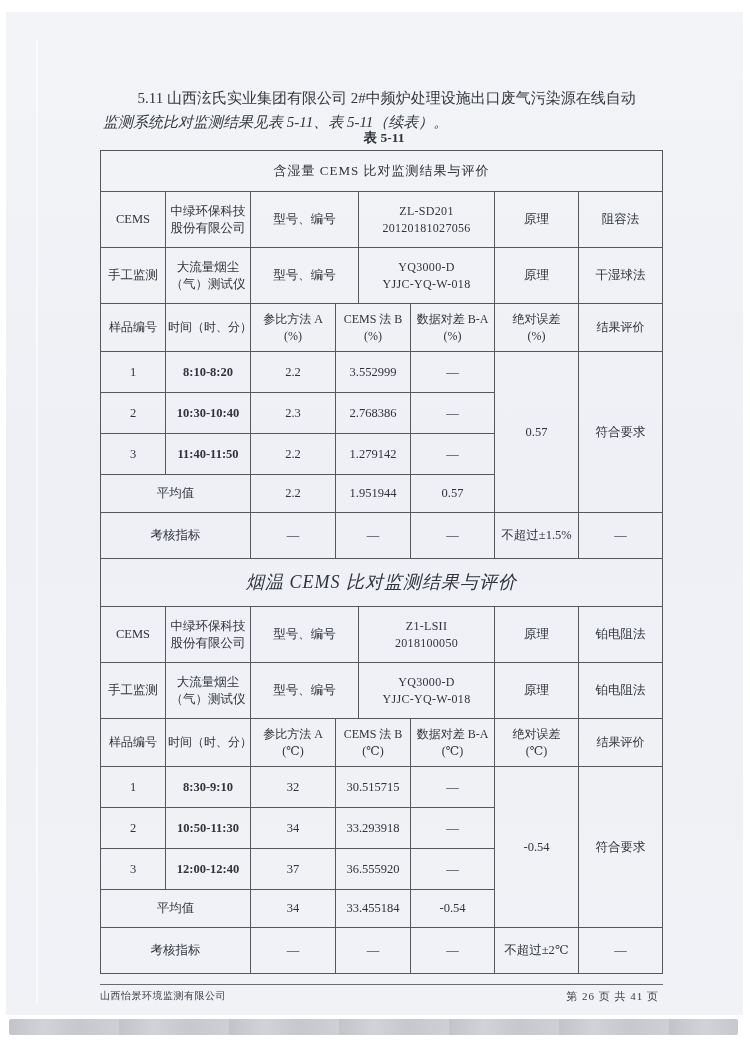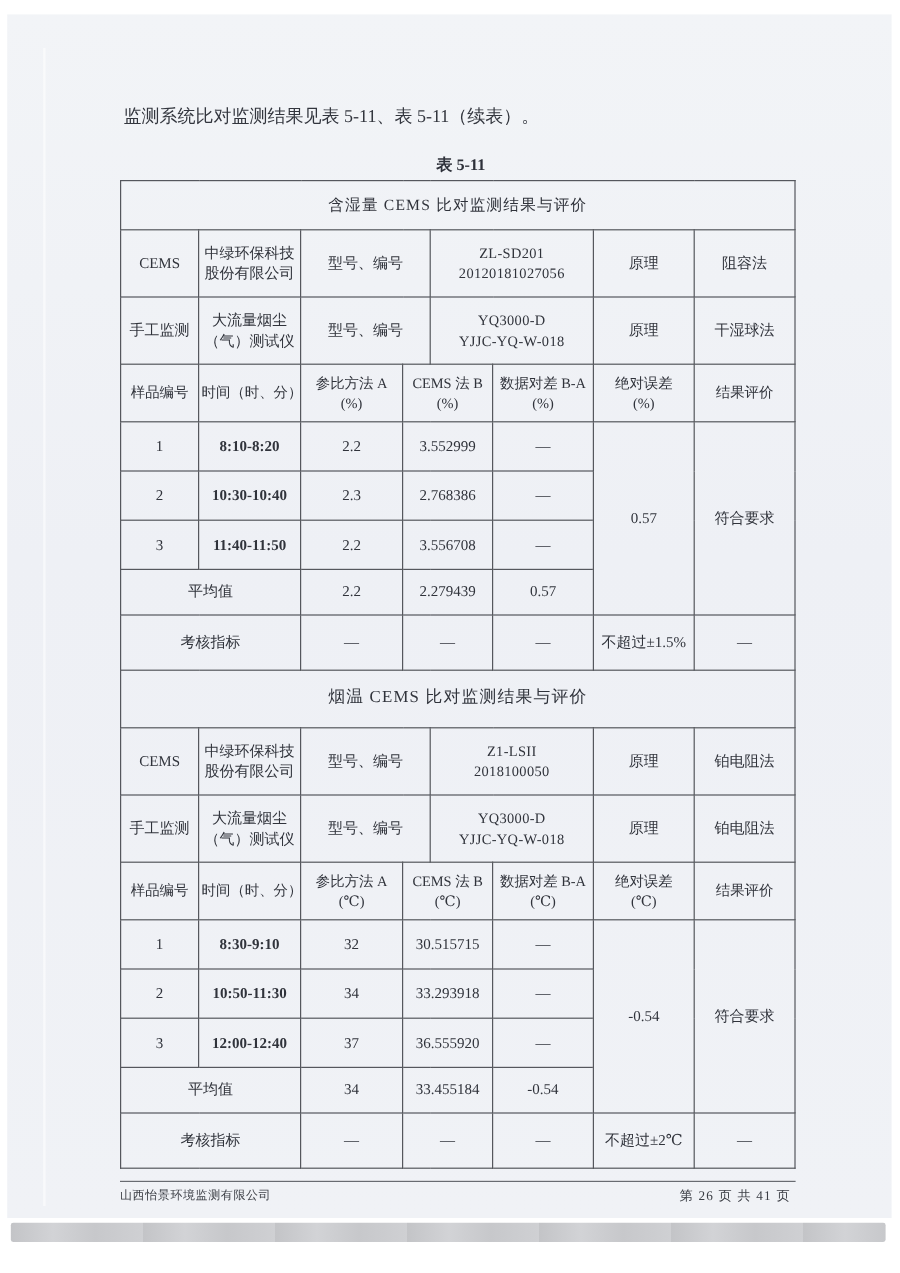--- a/index.html
+++ b/index.html
@@ -25,40 +25,40 @@
     background:repeating-linear-gradient(90deg,#c3c4c7 0px,#d2d3d6 35px,#c7c8cb 70px,#cfd0d3 110px);
     border-radius:2px;
   }
   .intro{
     position:absolute;left:97px;top:74px;width:562px;
     font-size:15px;line-height:24px;
     color:#33363e;
     text-align:justify;
   }
   .intro .l1{display:block;text-indent:2.3em;}
-  .intro .l2{display:block;}
+  .intro .l2{display:block;font-style:italic;}
   .caption{
     position:absolute;left:94px;top:117px;width:568px;
     display:flex;justify-content:center;gap:28px;
     font-size:13.5px;font-weight:bold;color:#2e313a;
   }
   table.report{
     position:absolute;left:94px;top:138px;width:562px;
     border-collapse:collapse;table-layout:fixed;
     font-size:12.5px;color:#30333b;
   }
   table.report td{
     border:1px solid #55575d;
     text-align:center;vertical-align:middle;
     padding:1px 2px;
     line-height:1.35;
     overflow:hidden;
   }
   tr.r-title td{height:38px;font-size:13px;letter-spacing:1px;}
-  tr.r-title2 td{height:45px;font-size:14px;letter-spacing:1px;}
+  tr.r-title2 td{height:45px;font-size:18px;letter-spacing:1px;font-style:italic;}
   tr.r-equip td{height:53px;}
   tr.r-colhead td{height:45px;font-size:12px;}
   tr.r-data td{height:38px;}
   tr.r-avg td{height:35px;}
   tr.r-check td{height:43px;}
   td.time{font-weight:bold;}
   td.mono2{font-size:12px;letter-spacing:0.3px;}
   .nowrap{white-space:nowrap;}
   .footer-line{
     position:absolute;left:94px;top:972px;width:563px;
@@ -73,20 +73,21 @@
     font-size:11px;color:#3b3e45;letter-spacing:1px;margin-left:12px;
   }
 </style>
 </head>
 <body>
 
 <div class="page">
   <div class="fold-line"></div>
 
   <div class="intro">
+    <span class="l1">5.11 山西泫氏实业集团有限公司 2#中频炉处理设施出口废气污染源在线自动</span>
     <span class="l2">监测系统比对监测结果见表 5-11、表 5-11（续表）。</span>
   </div>
 
   <div class="caption">
     <span>表 5-11</span>
   </div>
 
   <table class="report">
     <colgroup>
       <col style="width:65px">
@@ -165,27 +166,27 @@
         <td>2</td>
         <td class="time">10:30-10:40</td>
         <td>2.3</td>
         <td colspan="2">2.768386</td>
         <td>—</td>
       </tr>
       <tr class="r-data">
         <td>3</td>
         <td class="time">11:40-11:50</td>
         <td>2.2</td>
-        <td colspan="2">3.556708</td>
+        <td colspan="2">1.279142</td>
         <td>—</td>
       </tr>
       <tr class="r-avg">
         <td colspan="2">平均值</td>
         <td>2.2</td>
-        <td colspan="2">2.279439</td>
+        <td colspan="2">1.951944</td>
         <td>0.57</td>
       </tr>
       <tr class="r-check">
         <td colspan="2">考核指标</td>
         <td>—</td>
         <td colspan="2">—</td>
         <td>—</td>
         <td class="nowrap">不超过±1.5%</td>
         <td>—</td>
       </tr>

